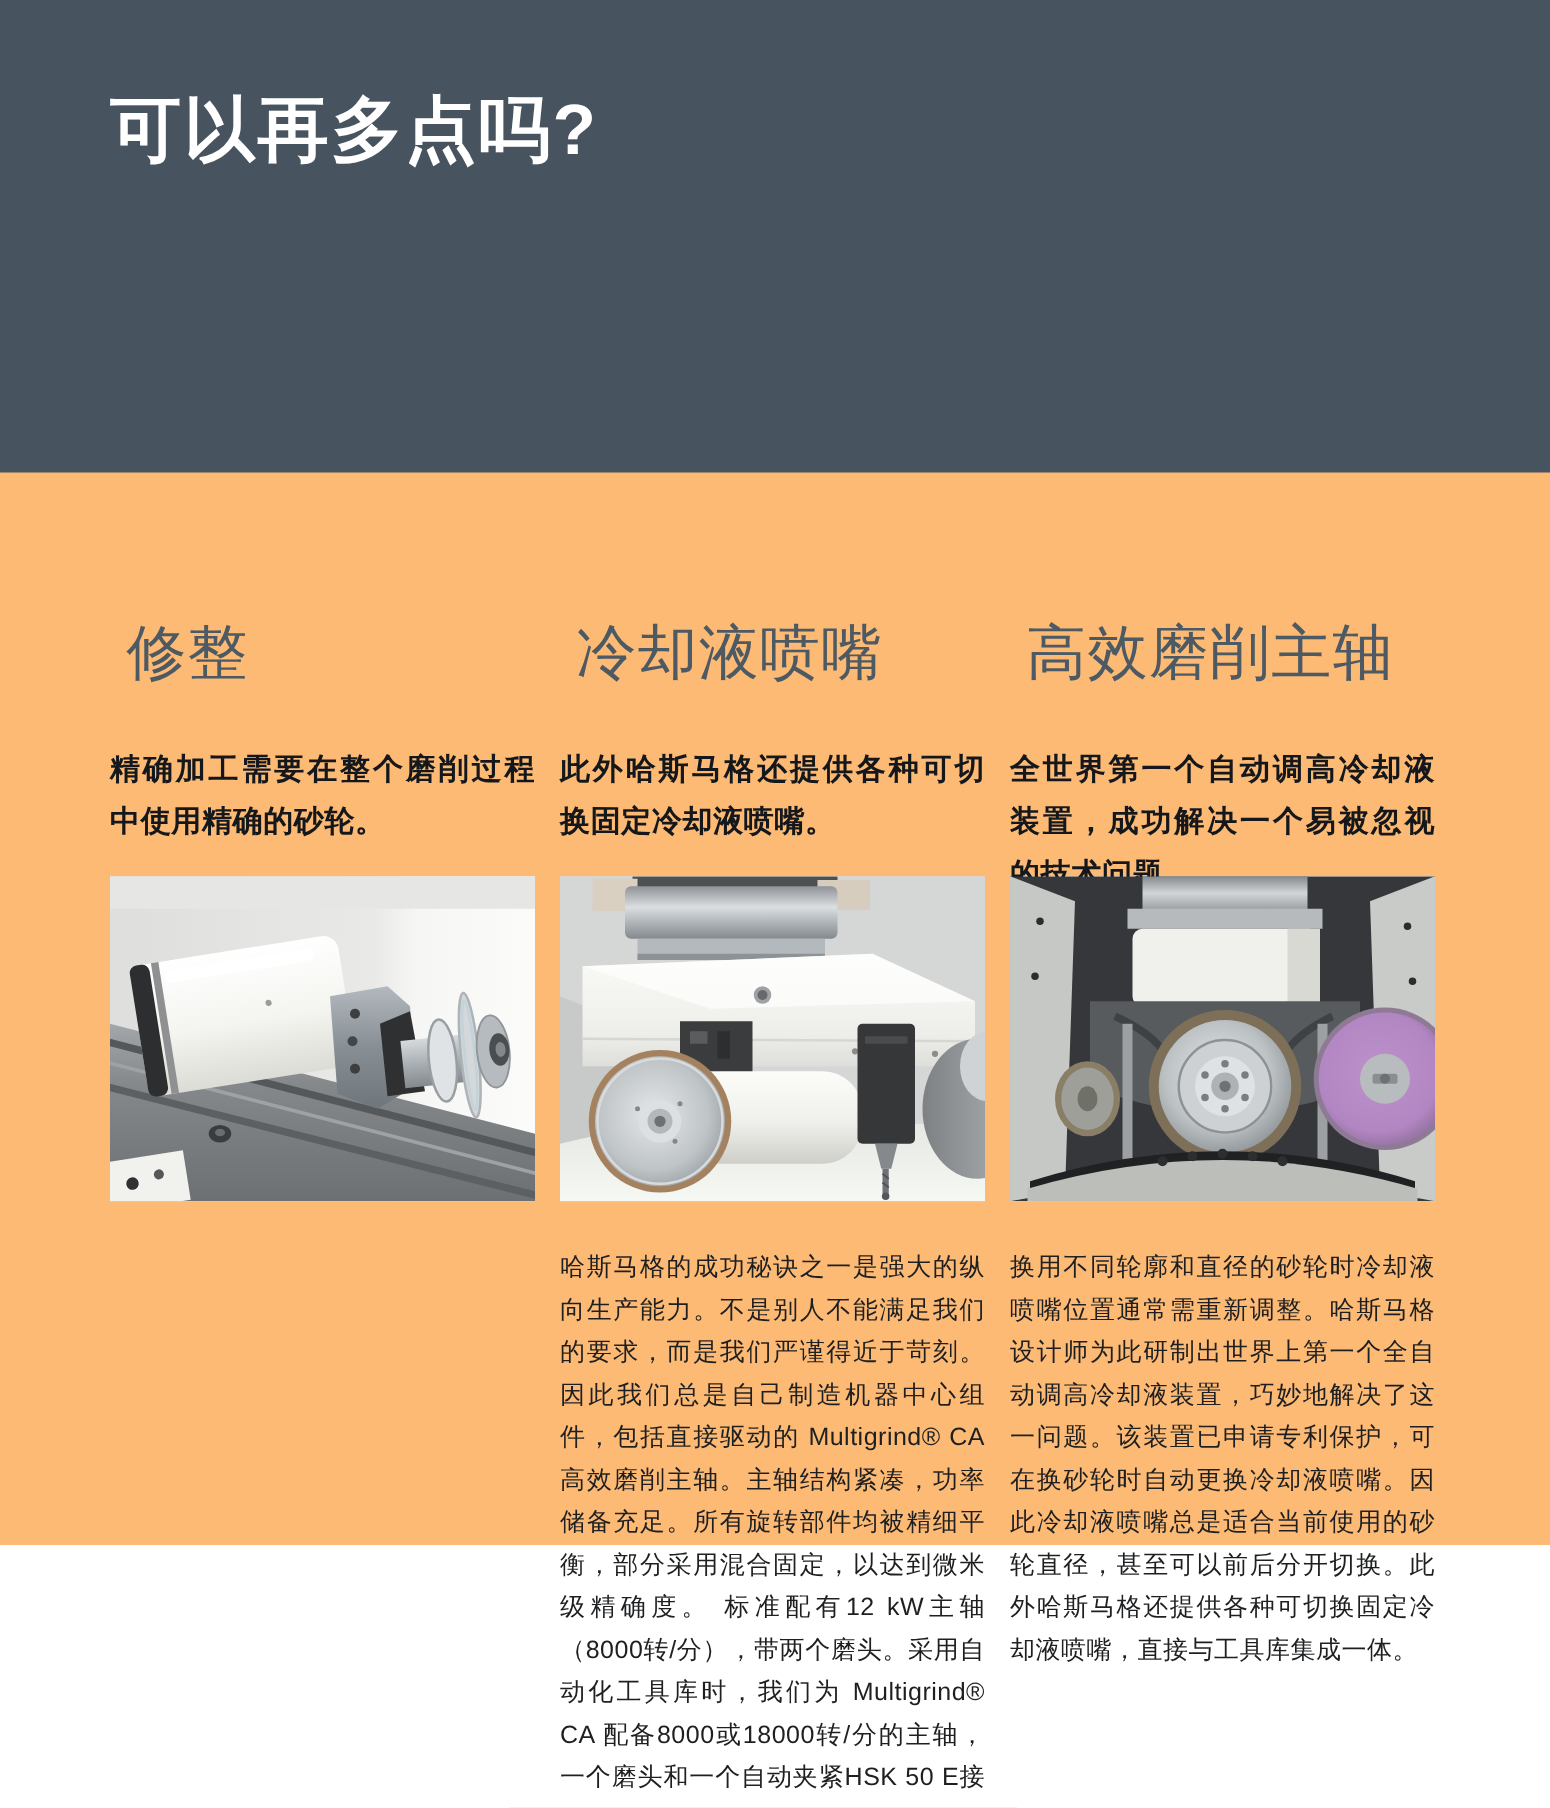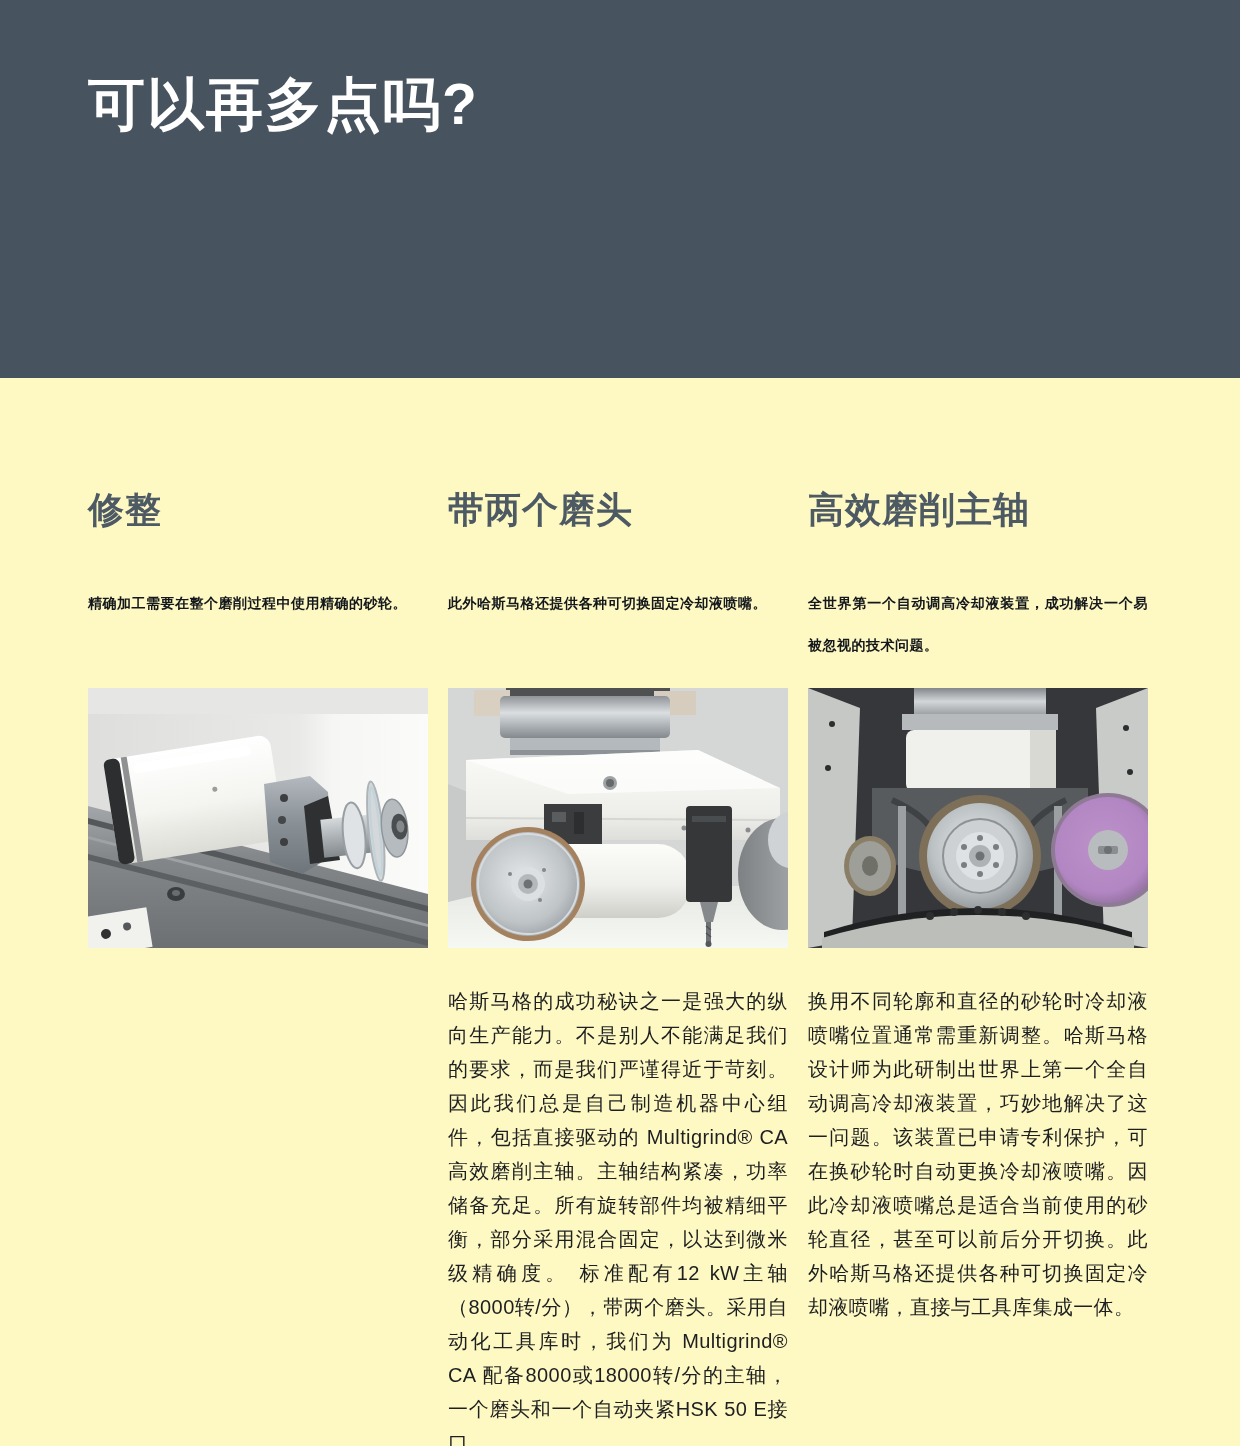--- a/index.html
+++ b/index.html
@@ -3,21 +3,21 @@
 <meta charset="utf-8">
 <style>
   html, body { margin: 0; padding: 0; background: #ffffff; }
   body {
     width: 1240px; height: 1446px;
     margin: 0 auto;
     font-family: "Liberation Sans", "DejaVu Sans", sans-serif;
     overflow: hidden;
     position: relative;
   }
-  .page { width: 1240px; height: 1446px; background: #fef9c3; position: relative; }
+  .page { width: 1240px; height: 1236px; background: #fdba74; position: relative; }
 
   
   .hero {
     width: 1240px; height: 378px;
     background: #47545f;
     box-sizing: border-box;
     padding: 72px 0 0 88px;
   }
   .hero h1 {
     margin: 0;
@@ -31,31 +31,31 @@
   
   .cols {
     display: grid;
     grid-template-columns: repeat(3, 340px);
     column-gap: 20px;
     padding-left: 88px;
     margin-top: 112px;
   }
   .col { width: 340px; }
   .col h2 {
-    margin: 0;
-    font-size: 36px;
+    margin: 13px;
+    font-size: 48px;
     line-height: 40px;
-    font-weight: 700;
+    font-weight: 400;
     color: #4d5a64;
     letter-spacing: 1px;
   }
   .col .subtitle {
     margin-top: 52px;
     height: 84px;
-    font-size: 14px;
+    font-size: 24px;
     line-height: 42px;
     font-weight: 700;
     color: #14181c;
     letter-spacing: 0.5px;
     text-align: justify;
   }
   .col figure {
     margin: 22px 0 0 0;
     width: 340px; height: 260px;
     overflow: hidden;
@@ -154,21 +154,21 @@
           <g transform="rotate(-9 30 245)">
             <rect x="-8" y="224" width="70" height="40" fill="#f1f1ee"></rect>
             <circle cx="18" cy="244" r="5" fill="#2f3133"></circle>
             <circle cx="40" cy="240" r="4" fill="#55585a"></circle>
           </g>
         </svg>
       </figure>
     </article>
 
     <article class="col">
-      <h2>带两个磨头</h2>
+      <h2>冷却液喷嘴</h2>
       <div class="subtitle">此外哈斯马格还提供各种可切换固定冷却液喷嘴。</div>
       <figure>
         <svg width="340" height="260" viewBox="0 0 340 260">
           <defs>
             <linearGradient id="s-silver" x1="0" y1="0" x2="0" y2="1">
               <stop offset="0" stop-color="#8f9397"></stop>
                 <stop offset="0.4" stop-color="#dbdfe2"></stop>
                 <stop offset="0.7" stop-color="#aeb3b7"></stop>
                 <stop offset="1" stop-color="#84898d"></stop>
             </linearGradient>

